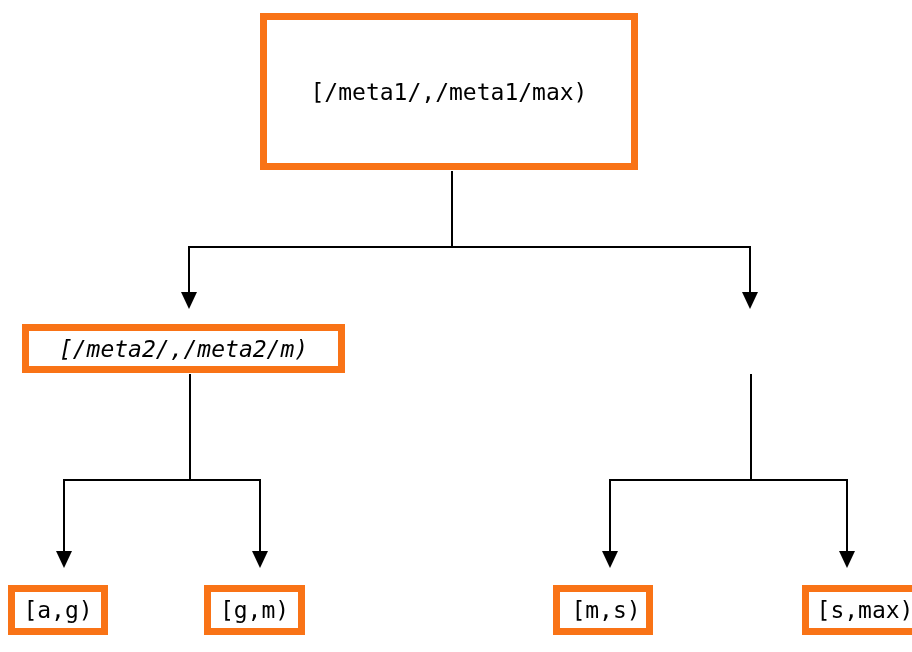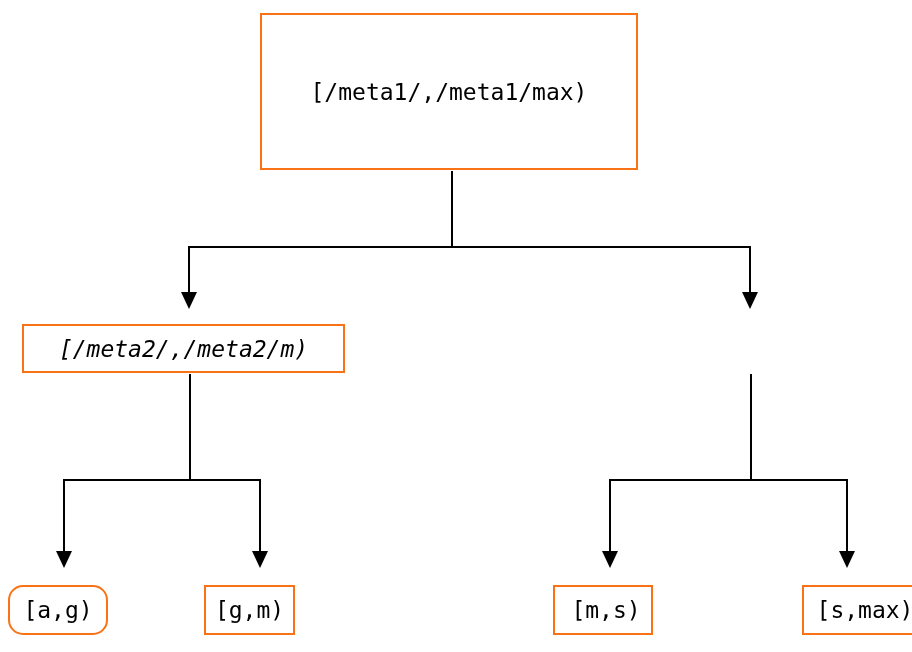--- a/index.html
+++ b/index.html
@@ -17,35 +17,35 @@
   .edges {
     position: absolute;
     left: 0;
     top: 0;
     width: 912px;
     height: 652px;
   }
   .node {
     position: absolute;
     box-sizing: border-box;
-    border: 2px solid #f97316;
+    border: 7px solid #f97316;
     background: #ffffff;
     display: flex;
     align-items: center;
     justify-content: center;
     font-family: "DejaVu Sans Mono", "Liberation Mono", monospace;
     font-size: 23px;
     color: #000000;
     white-space: pre;
   }
   .node-root  { left: 260px; top: 13px;  width: 378px; height: 157px; }
   .node-left  { left: 22px;  top: 324px; width: 323px; height: 49px; font-style: italic;  }
   .node-right { left: 581px; top: 324px; width: 323px; height: 49px;  }
-  .leaf-0 { left: 8px;   top: 585px; width: 100px; height: 50px; border-radius: 15px; }
-  .leaf-1 { left: 204px; top: 585px; width: 91px; height: 50px; }
+  .leaf-0 { left: 8px;   top: 585px; width: 100px; height: 50px; }
+  .leaf-1 { left: 204px; top: 585px; width: 101px; height: 50px; }
   .leaf-2 { left: 553px; top: 585px; width: 100px; height: 50px; padding-left: 6px; }
   .leaf-3 { left: 802px; top: 585px; width: 126px; height: 50px; }
   .edge-line {
     stroke: #000000;
     stroke-width: 2;
     fill: none;
   }
   .arrowhead {
     fill: #000000;
     stroke: none;

